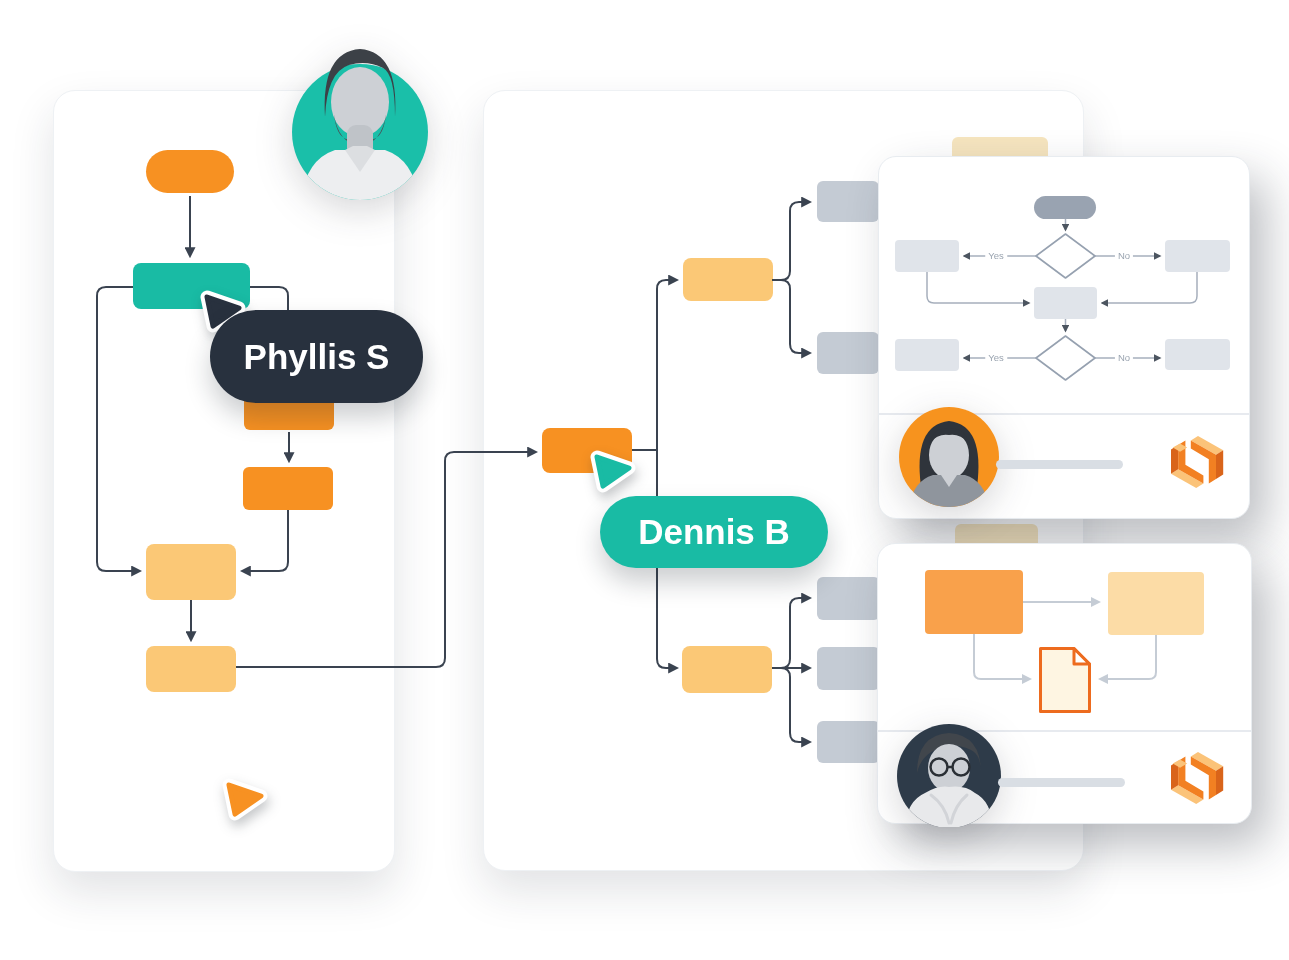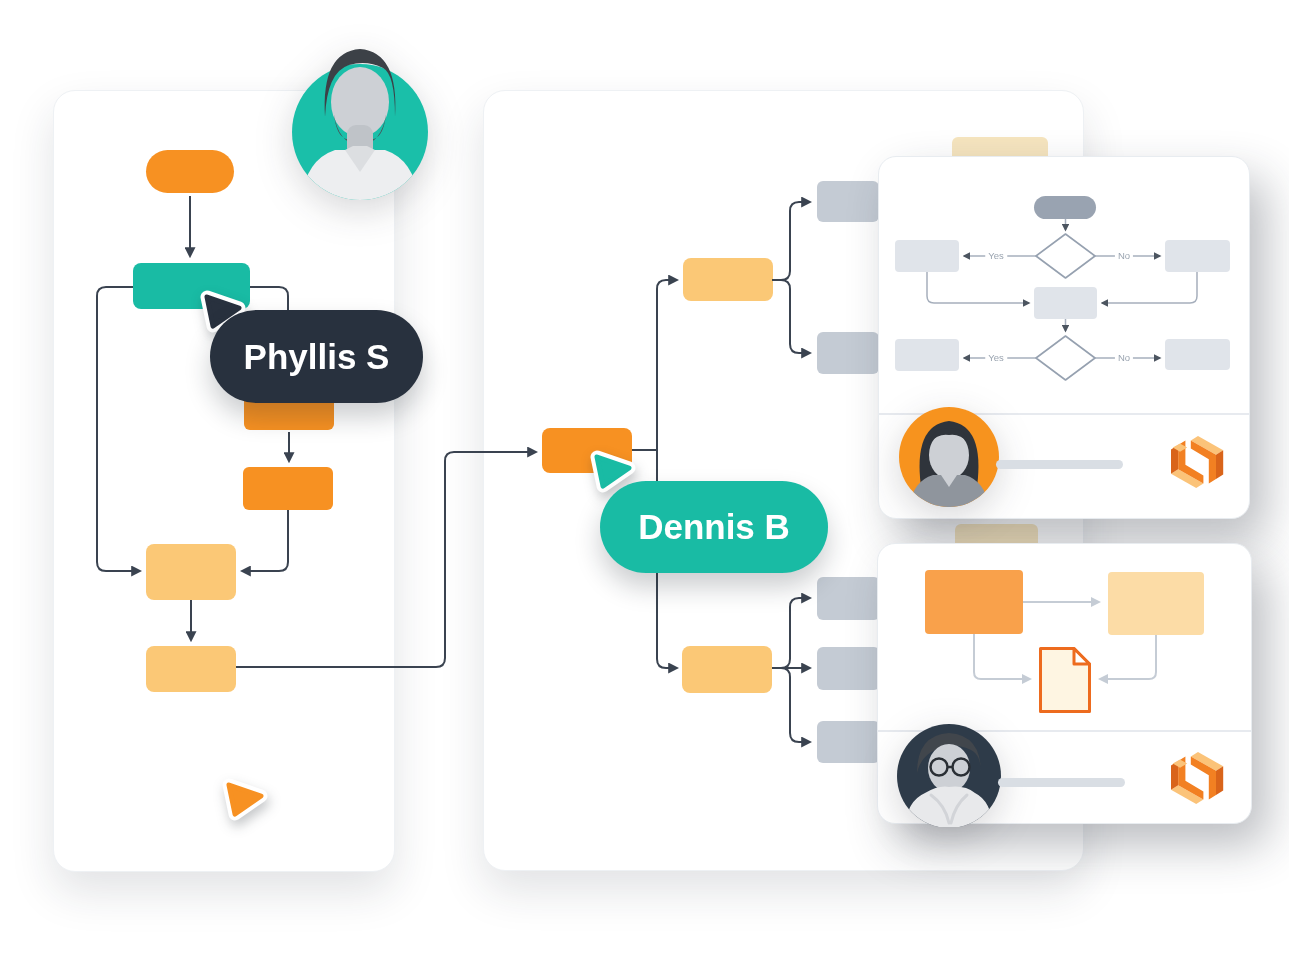--- a/index.html
+++ b/index.html
@@ -221,21 +221,21 @@
       <polygon points="11,11 43,22 17,40" fill="var(--dark)" stroke="var(--dark)" stroke-width="5" stroke-linejoin="round"></polygon>
     </svg>
     <div class="bubble bubble-dark" style="left:210px;top:310px;width:213px;height:93px;">
       <span>Phyllis S</span>
     </div>
 
     <svg class="cursor" style="left:586px;top:446px;" width="52" height="50" viewBox="0 0 52 50">
       <polygon points="11,11 43,22 17,40" fill="#fff" stroke="#fff" stroke-width="13" stroke-linejoin="round"></polygon>
       <polygon points="11,11 43,22 17,40" fill="var(--teal)" stroke="var(--teal)" stroke-width="5" stroke-linejoin="round"></polygon>
     </svg>
-    <div class="bubble bubble-teal" style="left:600px;top:481px;width:228px;height:92px;">
+    <div class="bubble bubble-teal" style="left:600px;top:496px;width:228px;height:72px;">
       <span>Dennis B</span>
     </div>
 
     <svg class="cursor" style="left:218px;top:774px;" width="52" height="50" viewBox="0 0 52 50">
       <polygon points="11,11 43,22 17,40" fill="#fff" stroke="#fff" stroke-width="13" stroke-linejoin="round"></polygon>
       <polygon points="11,11 43,22 17,40" fill="var(--orange)" stroke="var(--orange)" stroke-width="5" stroke-linejoin="round"></polygon>
     </svg>
 
   </div>
 </div>

